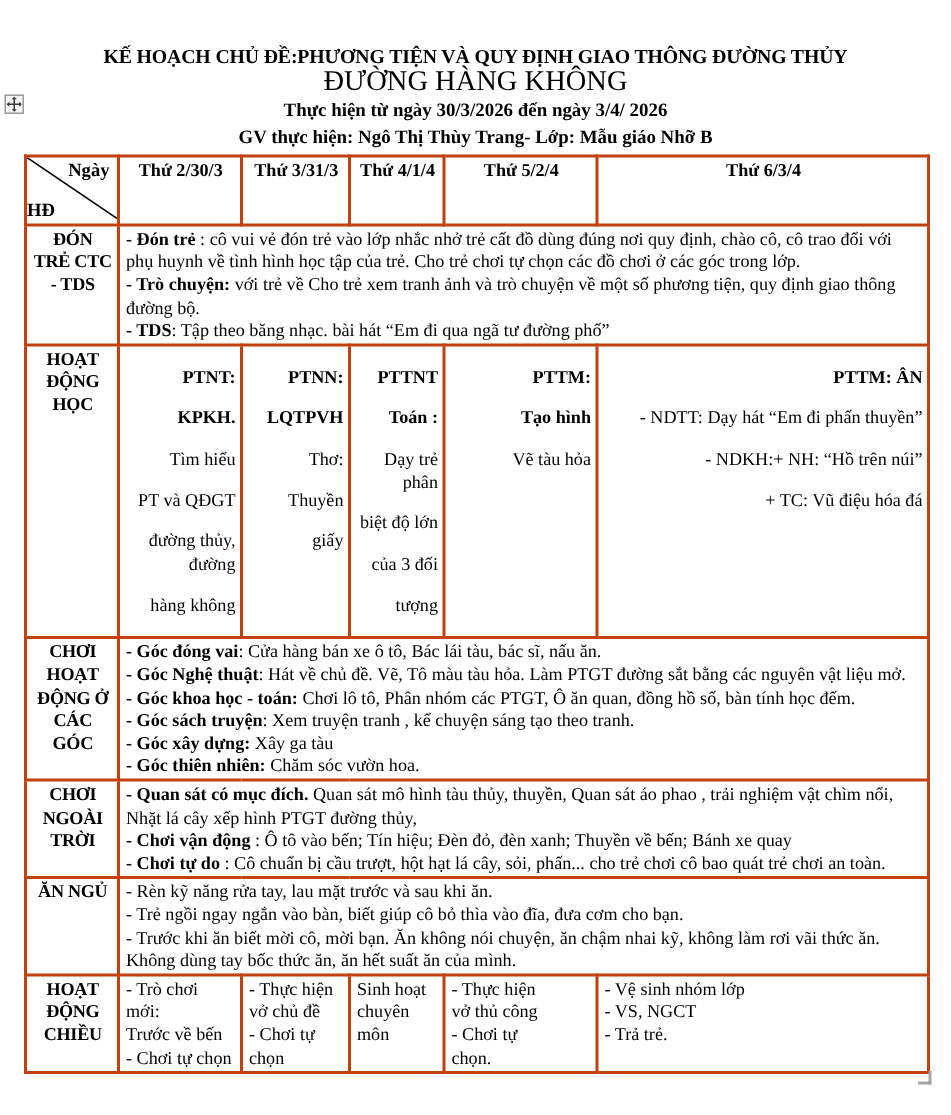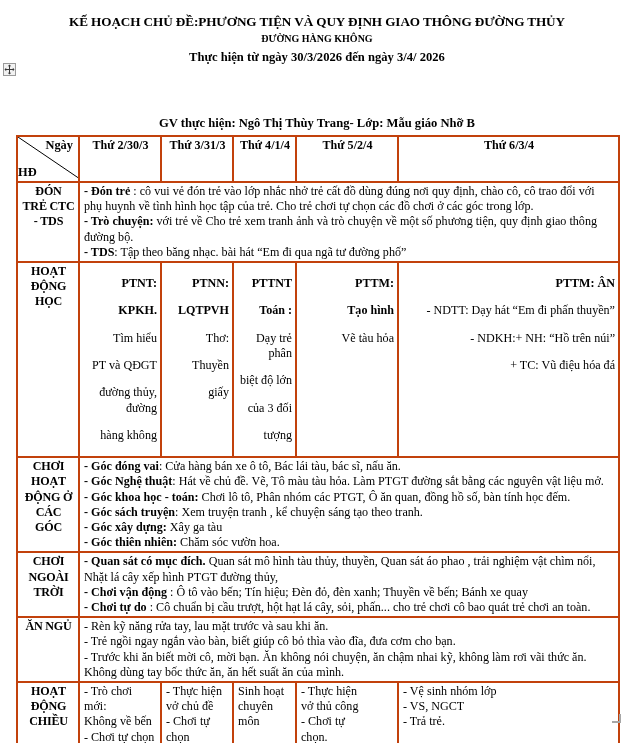--- a/index.html
+++ b/index.html
@@ -12,45 +12,44 @@
     height: 743px;
     font-family: "Liberation Serif", "DejaVu Serif", serif;
     color: #000000;
     position: relative;
     overflow: hidden;
   }
 
   
   .doc-header {
     text-align: center;
-    padding: 14px 6px 0 6px;
+    padding: 30px 6px 0 6px;
   }
   .doc-title {
     font-weight: bold;
     font-size: 13.2px;
     line-height: 16px;
     letter-spacing: -0.1px;
     white-space: nowrap;
   }
   .doc-title-2 {
-    font-weight: bold;
-    font-size: 10px;
+    font-weight: normal;
+    font-size: 19px;
     line-height: 17px;
   }
   .doc-sub {
     font-weight: bold;
     font-size: 12.6px;
     line-height: 18px;
     margin-top: 1px;
   }
   .doc-sub2 {
     font-weight: bold;
     font-size: 12.6px;
     line-height: 18px;
-    margin-top: 48px;
   }
 
   
   .table-handle {
     position: absolute;
     left: 3px;
     top: 63px;
     width: 13px;
     height: 13px;
     border: 1px solid #9a9a9a;
@@ -307,21 +306,21 @@
       <p>- Trẻ ngồi ngay ngắn vào bàn, biết giúp cô bỏ thìa vào đĩa, đưa cơm cho bạn.</p>
       <p>- Trước khi ăn biết mời cô, mời bạn. Ăn không nói chuyện, ăn chậm nhai kỹ, không làm rơi vãi thức ăn. Không dùng tay bốc thức ăn, ăn hết suất ăn của mình.</p>
     </td>
   </tr>
 
   <tr>
     <td class="rowlabel">HOẠT ĐỘNG CHIỀU</td>
 
     <td class="pmcell">
       <p>- Trò chơi mới:</p>
-      <p>Không về bến</p>
+      <p>Trước về bến</p>
       <p>- Chơi tự chọn</p>
     </td>
 
     <td class="pmcell">
       <p>- Thực hiện</p>
       <p>vở chủ đề</p>
       <p>- Chơi tự</p>
       <p>chọn</p>
     </td>
 

